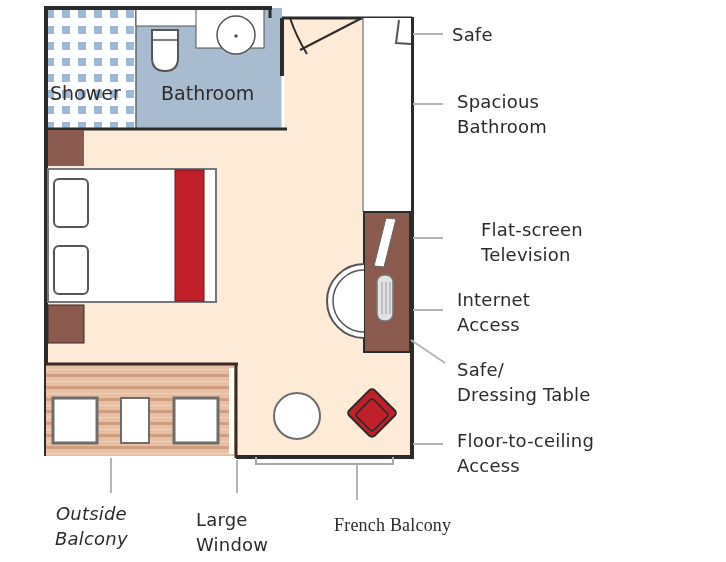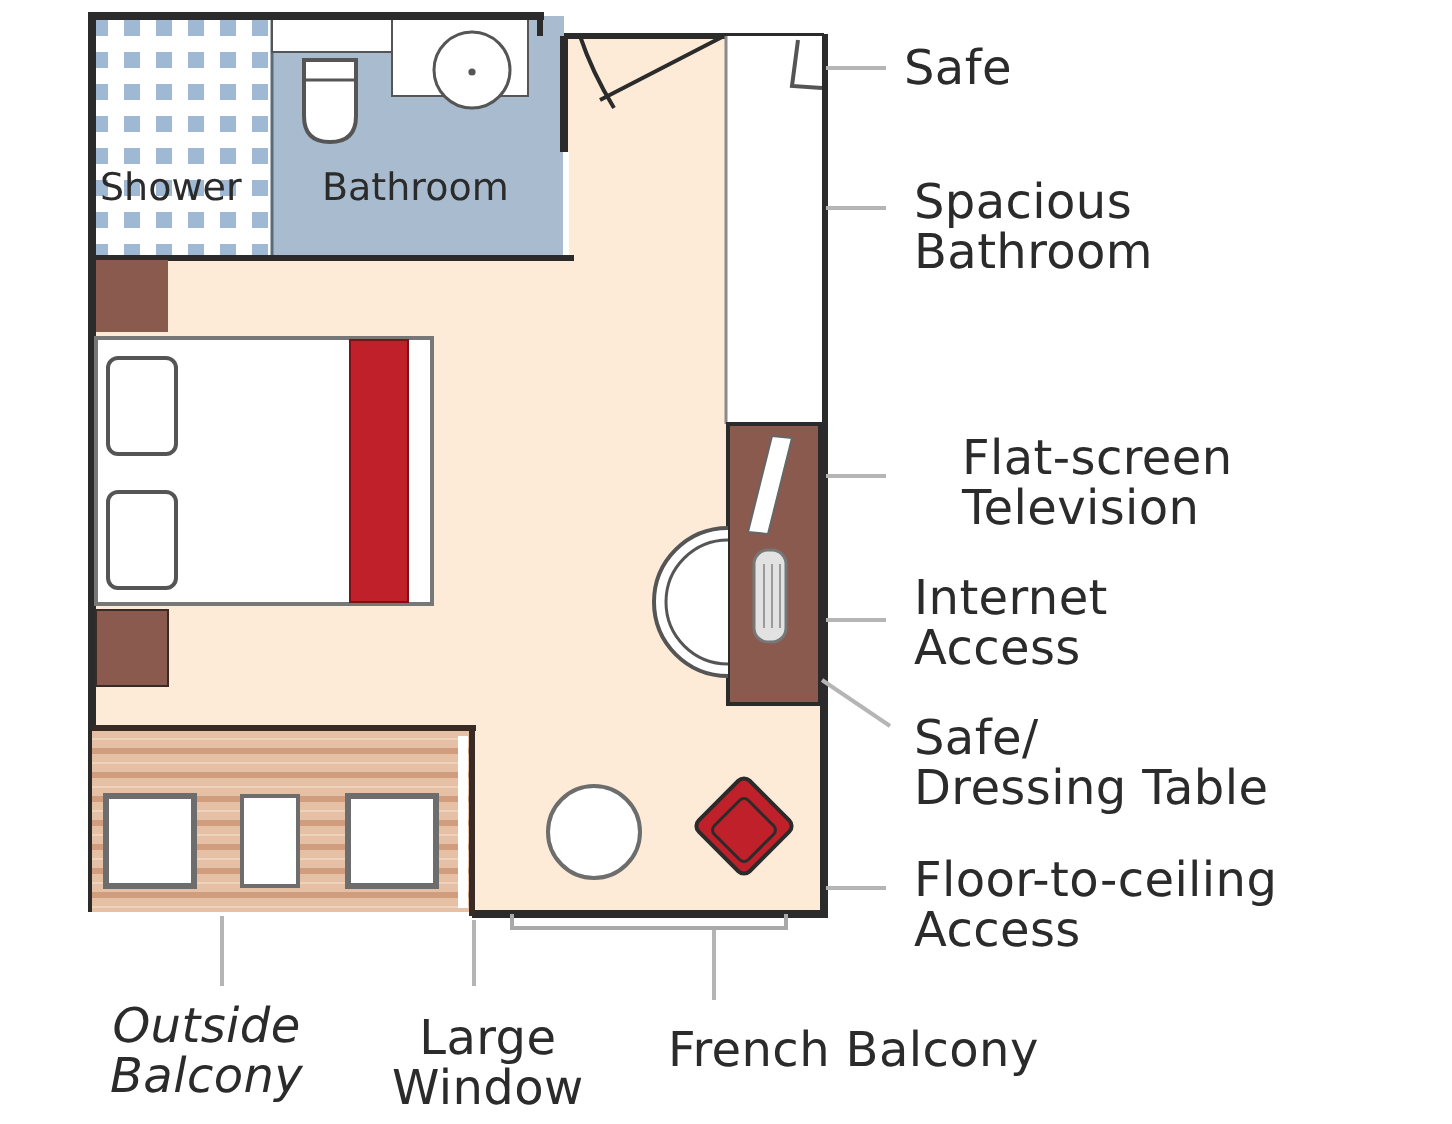--- a/index.html
+++ b/index.html
@@ -1,19 +1,19 @@
 <!DOCTYPE html>
 <html><head>
   <meta charset="utf-8">
   <style>
     html, body { margin: 0; padding: 0; background: #ffffff; }
     body { width: 726px; height: 562px; position: relative; overflow: hidden;
            font-family: "DejaVu Sans", sans-serif; }
     #plan { position: absolute; left: 0; top: 0; }
-    .lbl { position: absolute; color: #2b2b2b; font-size: 24px; line-height: 25px;
+    .lbl { position: absolute; color: #2b2b2b; font-size: 18px; line-height: 25px;
            letter-spacing: 0.2px; white-space: pre; }
   </style>
 </head>
 <body>
 
 <svg id="plan" width="726" height="562" viewBox="0 0 726 562" xmlns="http://www.w3.org/2000/svg">
   <defs>
     <pattern id="tile" x="44" y="8" width="16" height="16" patternUnits="userSpaceOnUse">
       <rect width="16" height="16" fill="#ffffff"></rect>
       <rect x="2" y="2" width="8" height="8" fill="#9fb8d3"></rect>
@@ -165,15 +165,15 @@
 <div class="lbl" style="left:481px;top:217px;">Flat-screen
 Television</div>
 <div class="lbl" style="left:457px;top:287px;">Internet
 Access</div>
 <div class="lbl" style="left:457px;top:357px;">Safe/
 Dressing Table</div>
 <div class="lbl" style="left:457px;top:428px;">Floor-to-ceiling
 Access</div>
 <div class="lbl" style="left:55px;top:501px;text-align:center;font-style:italic;">Outside
 Balcony</div>
-<div class="lbl" style="left:196px;top:507px;text-align:center;">Large
+<div class="lbl" style="left:196px;top:507px;text-align:left;">Large
 Window</div>
-<div class="lbl" style="left:334px;top:513px;">French Balcony</div>
+<div class="lbl" style="left:334px;top:513px;font-family:Liberation Serif, serif;">French Balcony</div>
 
 </body></html>

